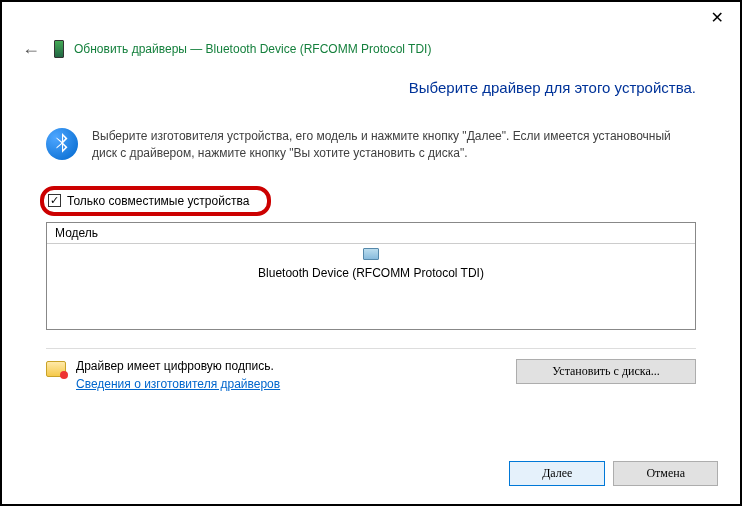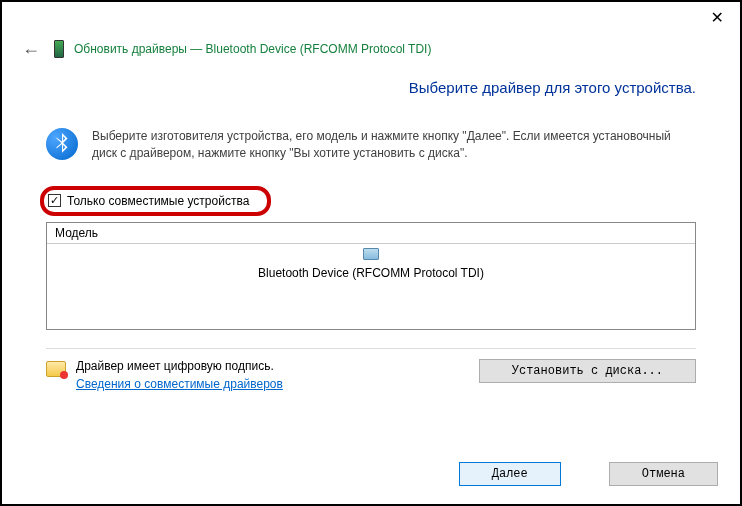--- a/index.html
+++ b/index.html
@@ -169,24 +169,23 @@
   }
   .install-btn-wrap {
     display: flex;
     align-items: center;
   }
   .btn {
     background: #e1e1e1;
     border: 1px solid #adadad;
     padding: 4px 32px;
     font-size: 12px;
-    font-family: Liberation Mono, monospace;
+    font-family: Liberation Serif, serif;
     cursor: pointer;
     min-width: 86px;
-    margin-left: 40px;
   }
   .btn-long { min-width: 180px; }
   .btn-primary {
     border: 1px solid #0078d7;
     background: #e5f1fb;
   }
   .footer {
     position: absolute;
     bottom: 18px;
     right: 22px;
@@ -232,21 +231,21 @@
       <div class="list-item">
         <span class="item-icon"></span>
         <span>Bluetooth Device (RFCOMM Protocol TDI)</span>
       </div>
     </div>
 
     <div class="sig-row">
       <span class="cert-icon"></span>
       <div class="sig-text">
         <div>Драйвер имеет цифровую подпись.</div>
-        <span class="sig-link">Сведения о совместимые драйверов</span>
+        <span class="sig-link">Сведения о изготовителя драйверов</span>
       </div>
       <div class="install-btn-wrap">
         <button class="btn btn-long">Установить с диска...</button>
       </div>
     </div>
 
   </div>
 
   <div class="footer">
     <button class="btn btn-primary">Далее</button>

